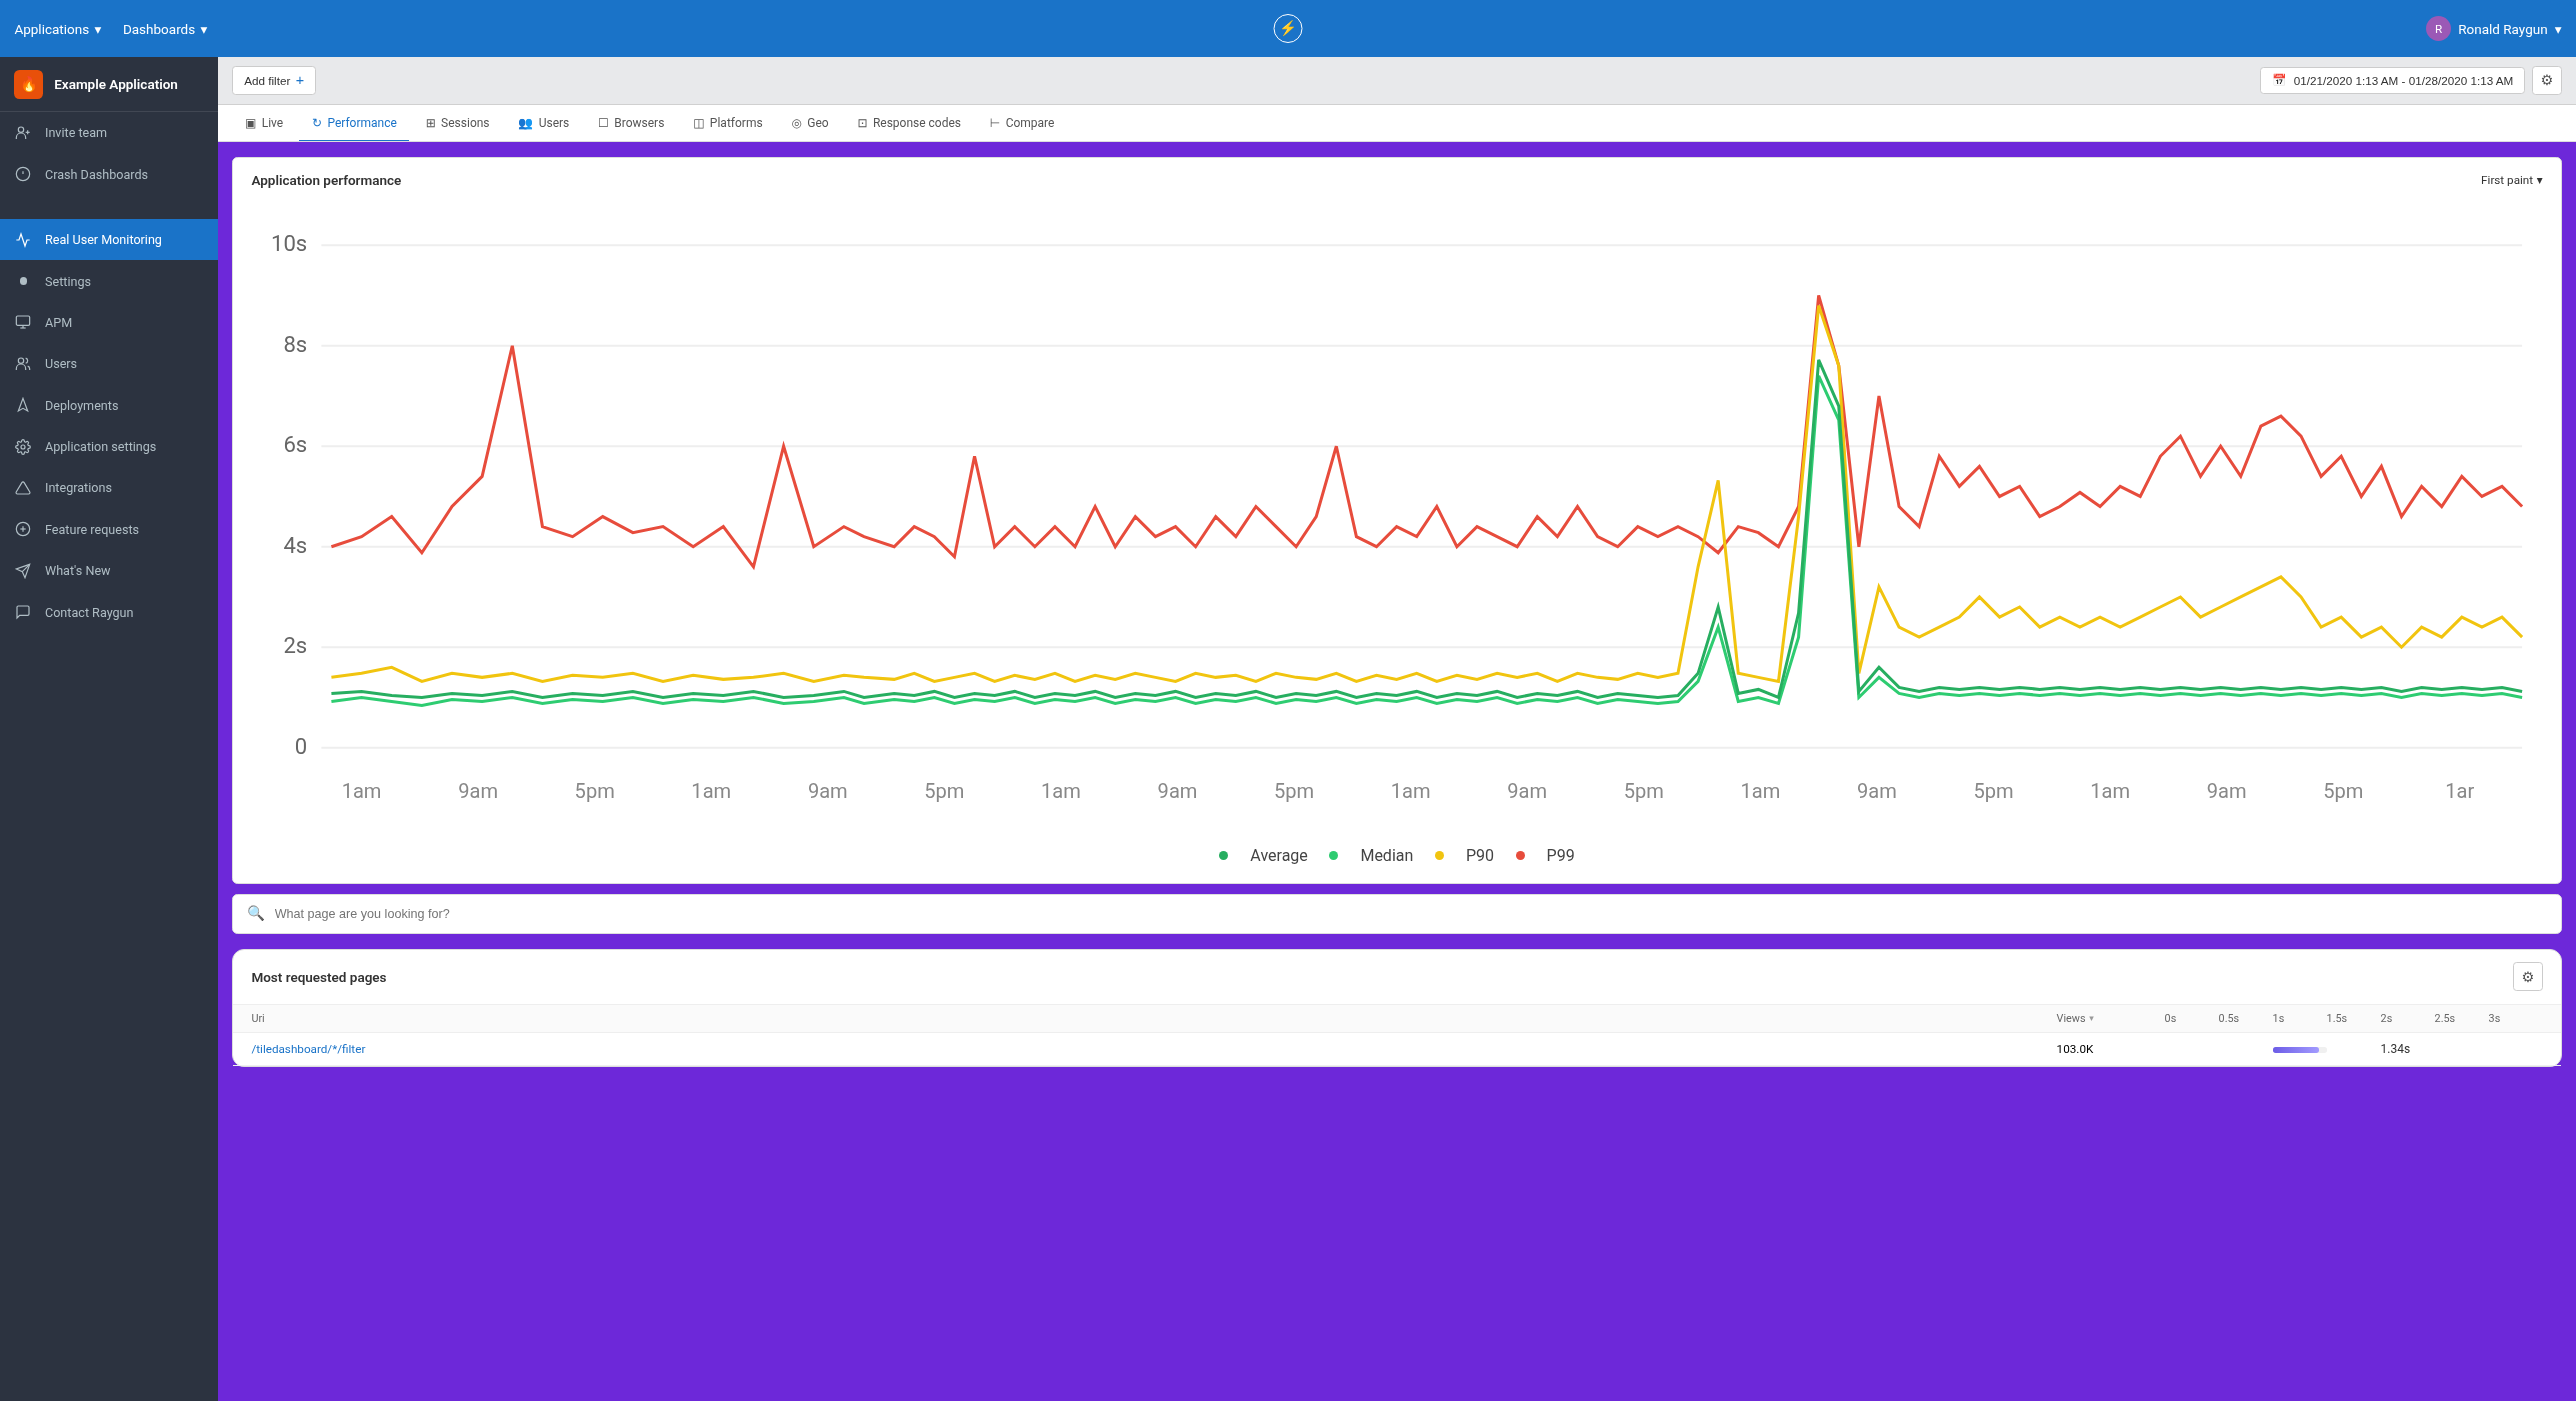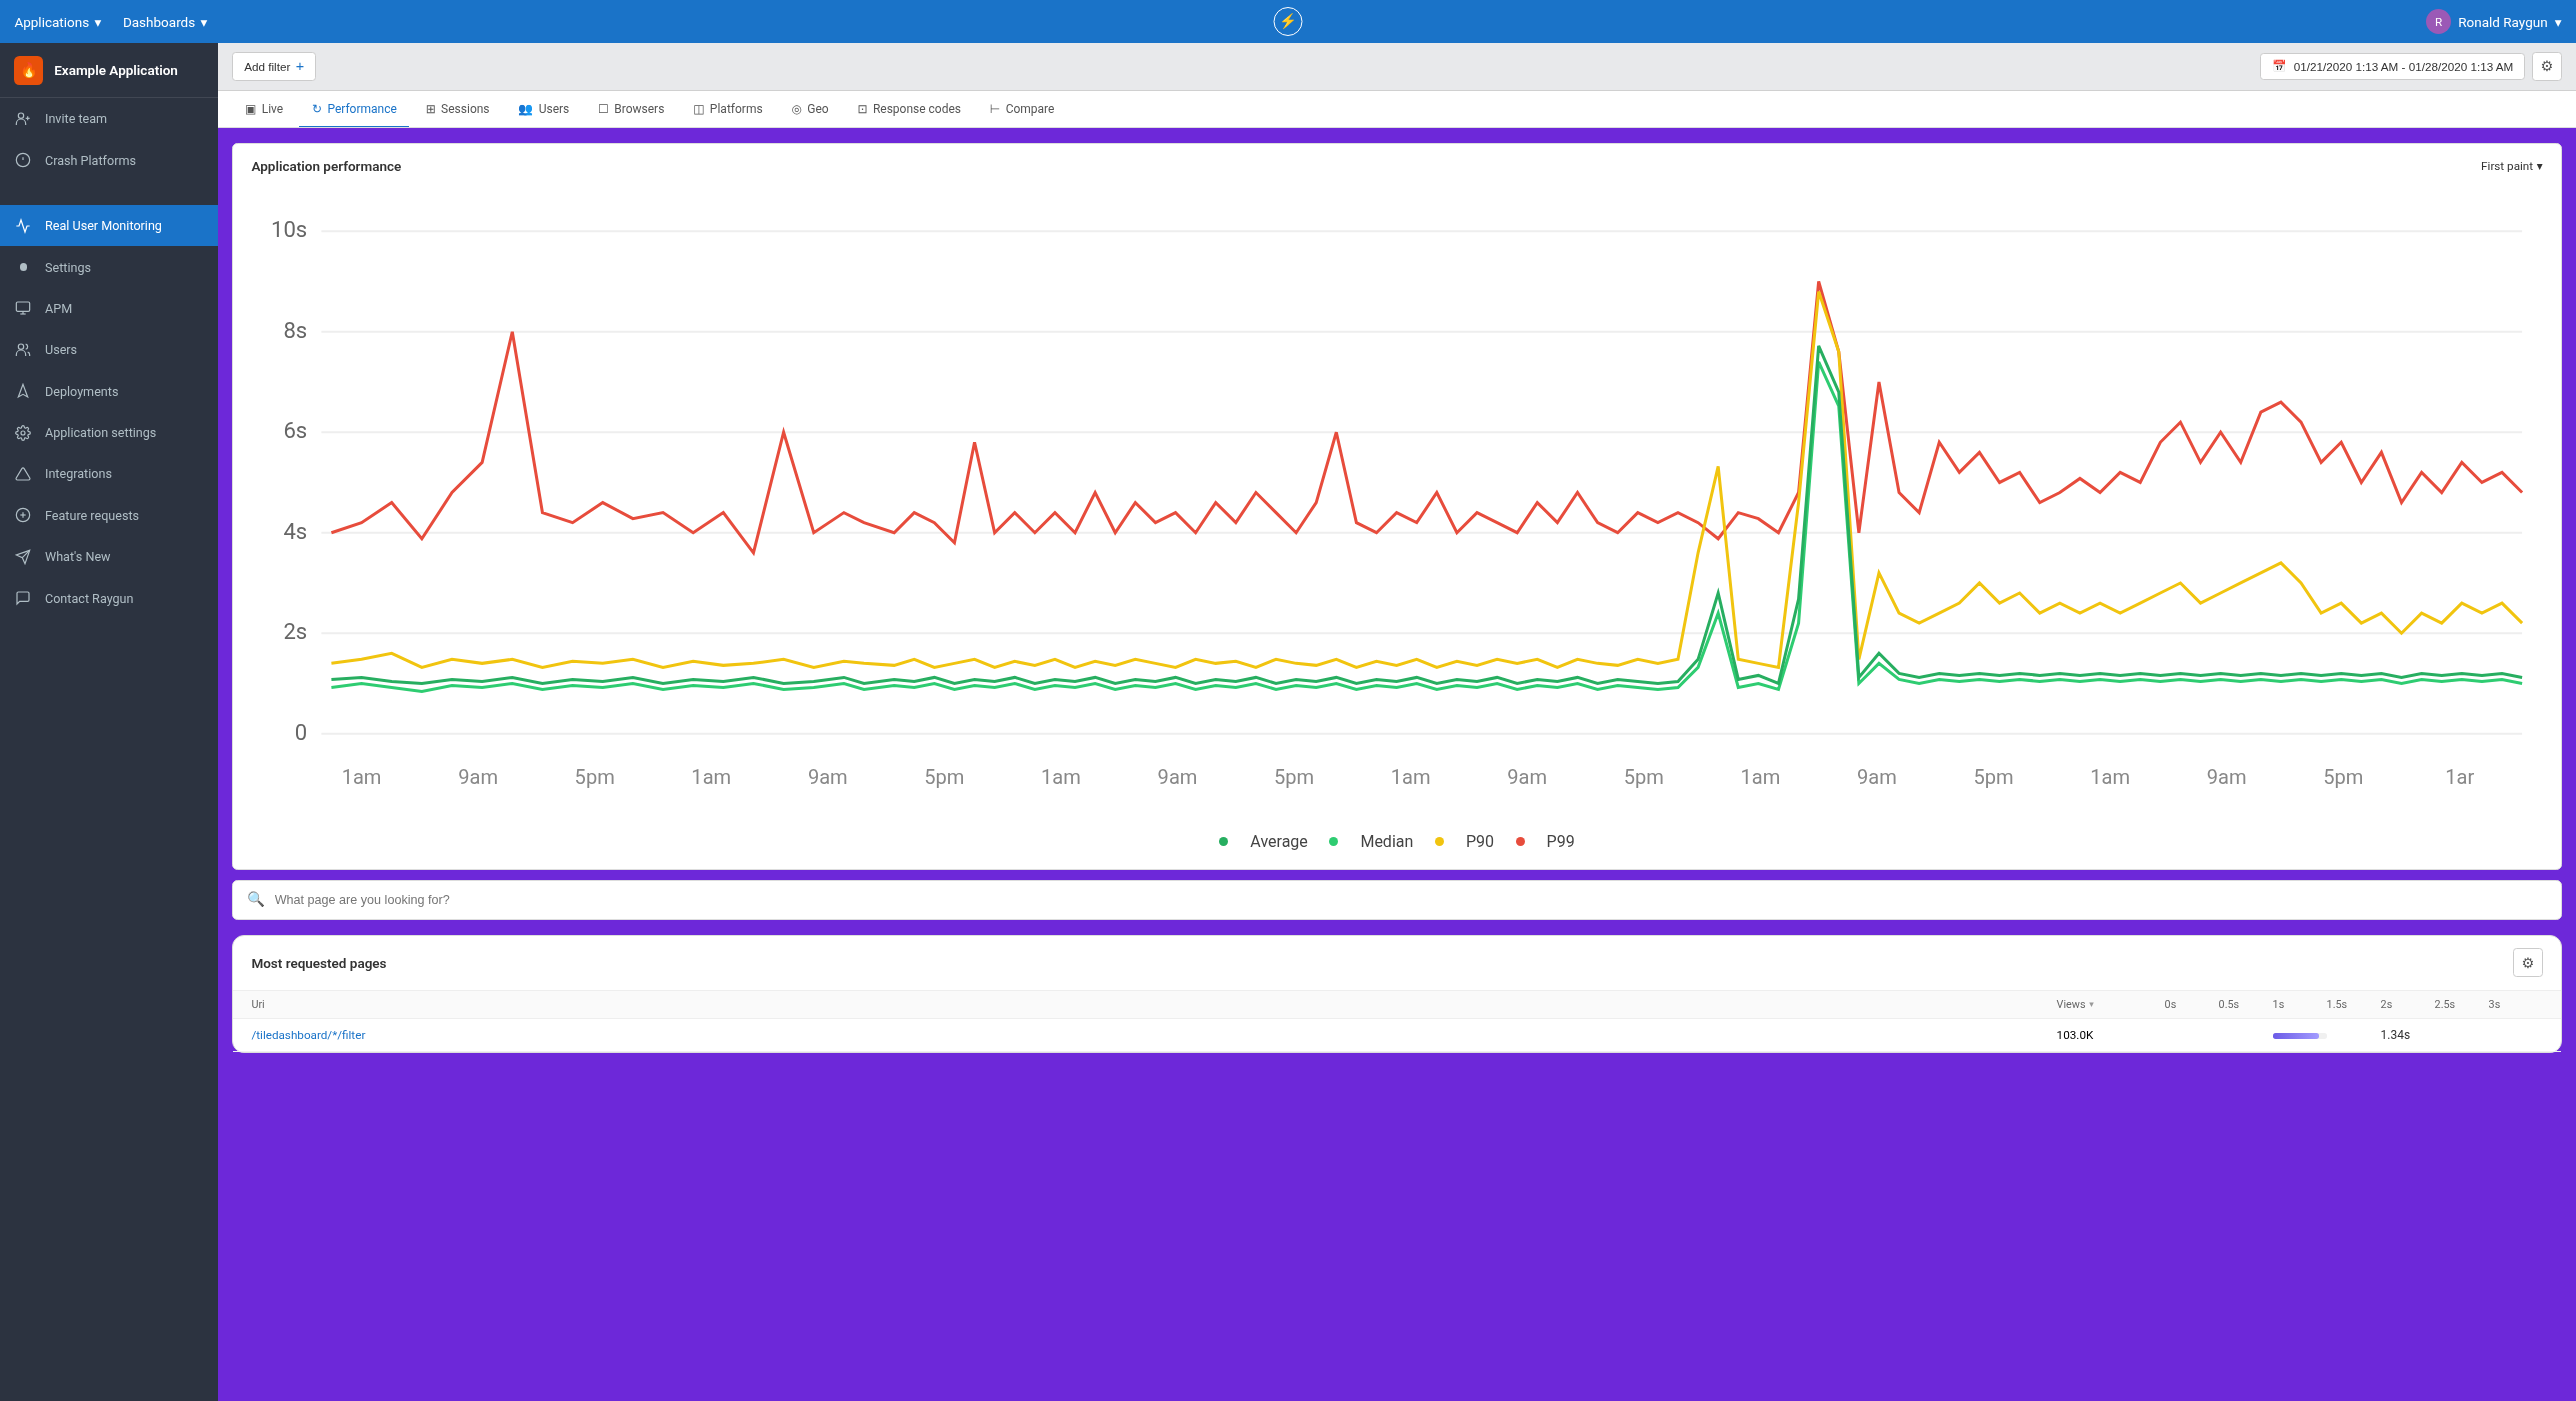--- a/index.html
+++ b/index.html
@@ -1,21 +1,21 @@
 <!DOCTYPE html>
 <html style="font-size:14.4px"><head>
   <meta charset="utf-8">
   <style>
     * { box-sizing: border-box; margin: 0; padding: 0; }
     body { font-family: -apple-system, BlinkMacSystemFont, 'Segoe UI', Roboto, sans-serif; background: #f0f0f0; overflow: hidden; }
 
     
     .top-nav {
       background: #1a73c8;
-      height: 43px;
+      height: 57px;
       display: flex;
       align-items: center;
       padding: 0 14.4px;
       justify-content: space-between;
       position: relative;
     }
     .top-nav-left { display: flex; align-items: center; gap: 21.6px; }
     .top-nav-item {
       color: white;
       font-size: 13.5px;
@@ -293,21 +293,21 @@
       <span>Invite team</span>
     </div>
 
     <div class="sidebar-item">
       <div class="icon">
         <svg viewBox="0 0 24 24">
             <circle cx="12" cy="12" r="10"></circle>
             <path d="M12 8v4m0 4h.01"></path>
           </svg>
       </div>
-      <span>Crash Platforms</span>
+      <span>Crash Dashboards</span>
     </div>
 
     <div class="sidebar-item active">
       <div class="icon">
         <svg viewBox="0 0 24 24">
             <polyline points="22 12 18 12 15 21 9 3 6 12 2 12"></polyline>
           </svg>
       </div>
       <span>Real User Monitoring</span>
     </div>

